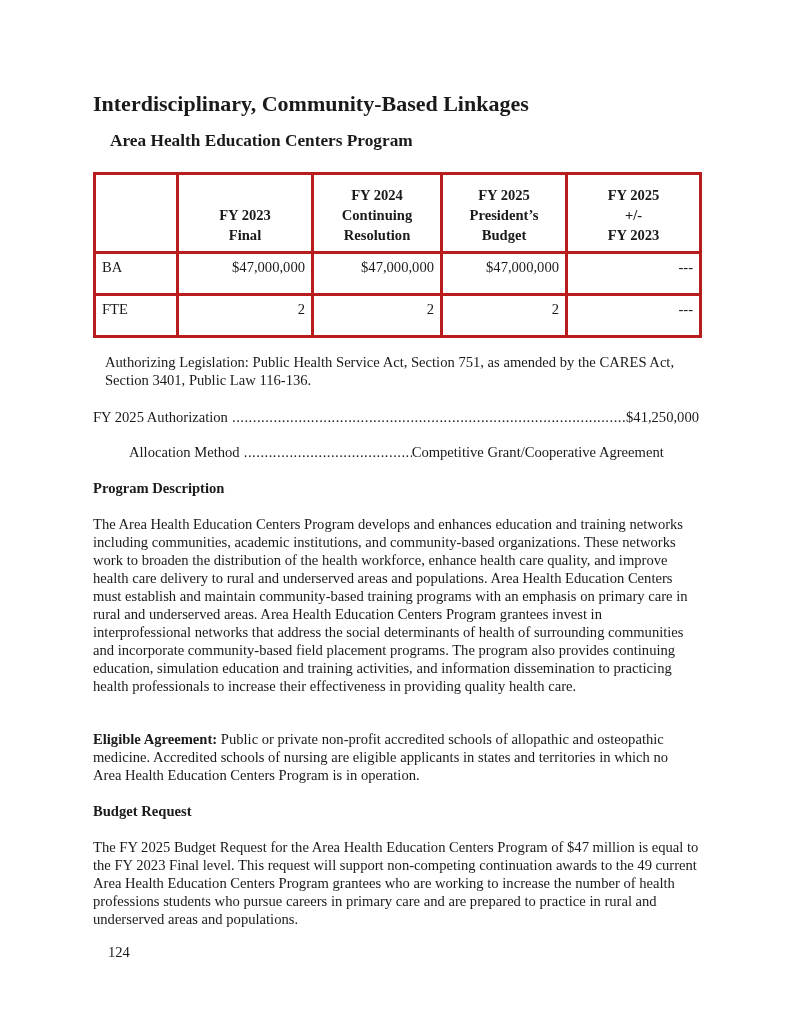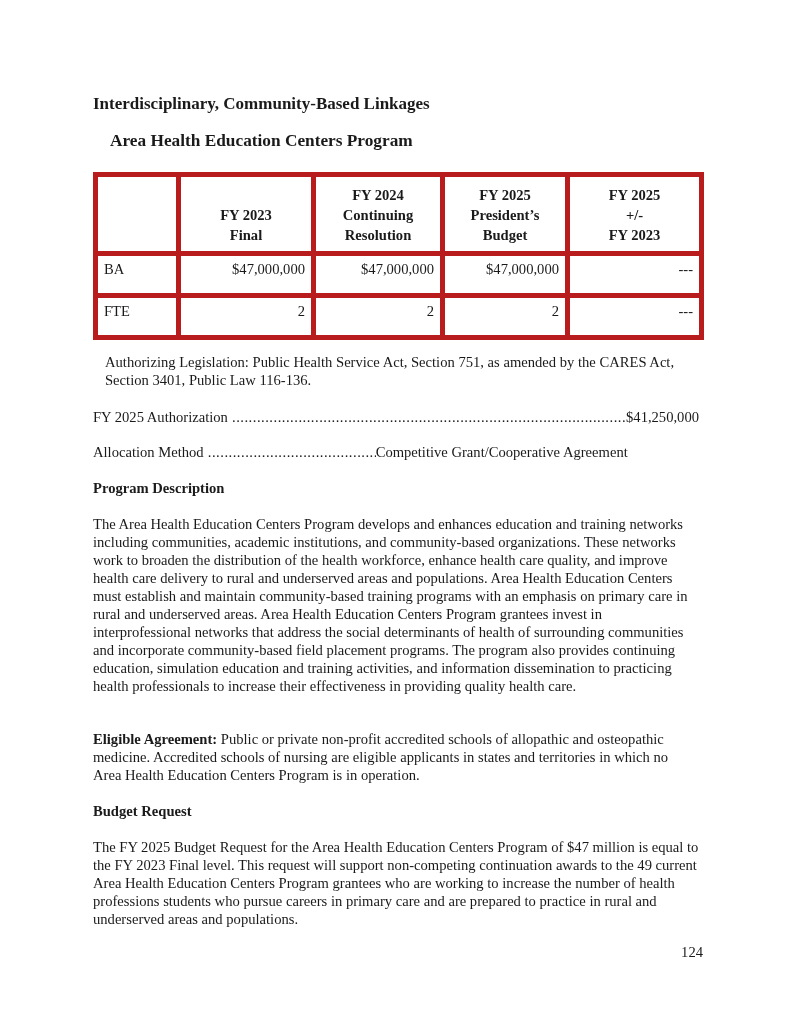--- a/index.html
+++ b/index.html
@@ -2,39 +2,39 @@
 <html><head>
   <meta charset="utf-8">
   <style>
     html, body { margin: 0; padding: 0; background: #ffffff; }
     body {
       width: 791px; height: 1024px; position: relative; overflow: hidden;
       font-family: "Liberation Serif", "DejaVu Serif", serif;
       color: #1a1a1a; font-size: 14.6px; line-height: 18px;
     }
     .page { position: absolute; left: 93px; top: 0; width: 606px; }
-    .h1 { position: absolute; left: 0; top: 95px; font-weight: bold; font-size: 17px; white-space: nowrap; }
+    .h1 { position: absolute; left: 0; top: 95px; font-weight: bold; font-size: 22px; white-space: nowrap; }
     .h2 { position: absolute; left: 17px; top: 132px; font-weight: bold; font-size: 17.3px; white-space: nowrap; }
     table.budget {
       position: absolute; left: 0; top: 172px; width: 606px;
       border-collapse: collapse; table-layout: fixed;
     }
     table.budget td, table.budget th {
-      border: 5px solid #b91c1c; padding: 0 6px; font-size: 14.6px; vertical-align: top;
+      border: 3px solid #b91c1c; padding: 0 6px; font-size: 14.6px; vertical-align: top;
     }
     table.budget th { font-weight: bold; text-align: center; vertical-align: bottom; padding-bottom: 6px; line-height: 20px; }
     table.budget tr.head { height: 79px; }
     table.budget tr.row { height: 42px; }
     table.budget td { text-align: right; padding-top: 4px; }
     table.budget td.lbl { text-align: left; font-weight: normal; }
     .para { position: absolute; left: 0; width: 606px; }
     .leader { display: flex; align-items: baseline; white-space: nowrap; overflow: hidden; }
     .leader .dots { flex: 1; overflow: hidden; white-space: nowrap; letter-spacing: 0.5px; }
     .bold { font-weight: bold; }
-    .pagenum { position: absolute; left: 4px; width: 606px; top: 943px; text-align: right; }
+    .pagenum { position: absolute; left: 15px; width: 606px; top: 943px; text-align: left; }
   </style>
 </head>
 <body>
 
 <div class="page">
 
   <div class="h1">Interdisciplinary, Community-Based Linkages</div>
   <div class="h2">Area Health Education Centers Program</div>
 
   <table class="budget">
@@ -86,21 +86,21 @@
     </table>
 
   <div class="para" style="top:353px;margin-left:12px;">Authorizing Legislation: Public Health Service Act, Section 751, as amended by the CARES Act, Section 3401, Public Law 116-136.</div>
 
   <div class="para leader" style="top:408px;justify-content:center;">
     <span>FY 2025 Authorization</span>
     <span class="dots">&nbsp;.................................................................................................................................................</span>
     <span>$41,250,000</span>
   </div>
 
-  <div class="para leader" style="top:443px;">
+  <div class="para leader" style="top:443px;margin-left:36px;">
     <span>Allocation Method</span>
     <span class="dots" style="flex:0 0 172px;">&nbsp;.................................................................................</span>
     <span>Competitive Grant/Cooperative Agreement</span>
   </div>
 
   <div class="para bold" style="top:479px;">Program Description</div>
   <div class="para" style="top:515px;">The Area Health Education Centers Program develops and enhances education and training networks including communities, academic institutions, and community-based organizations. These networks work to broaden the distribution of the health workforce, enhance health care quality, and improve health care delivery to rural and underserved areas and populations. Area Health Education Centers must establish and maintain community-based training programs with an emphasis on primary care in rural and underserved areas. Area Health Education Centers Program grantees invest in interprofessional networks that address the social determinants of health of surrounding communities and incorporate community-based field placement programs. The program also provides continuing education, simulation education and training activities, and information dissemination to practicing health professionals to increase their effectiveness in providing quality health care.</div>
 
   <div class="para" style="top:730px;">
     <span class="bold">Eligible Agreement:</span><span> Public or private non-profit accredited schools of allopathic and osteopathic medicine. Accredited schools of nursing are eligible applicants in states and territories in which no Area Health Education Centers Program is in operation.</span>

